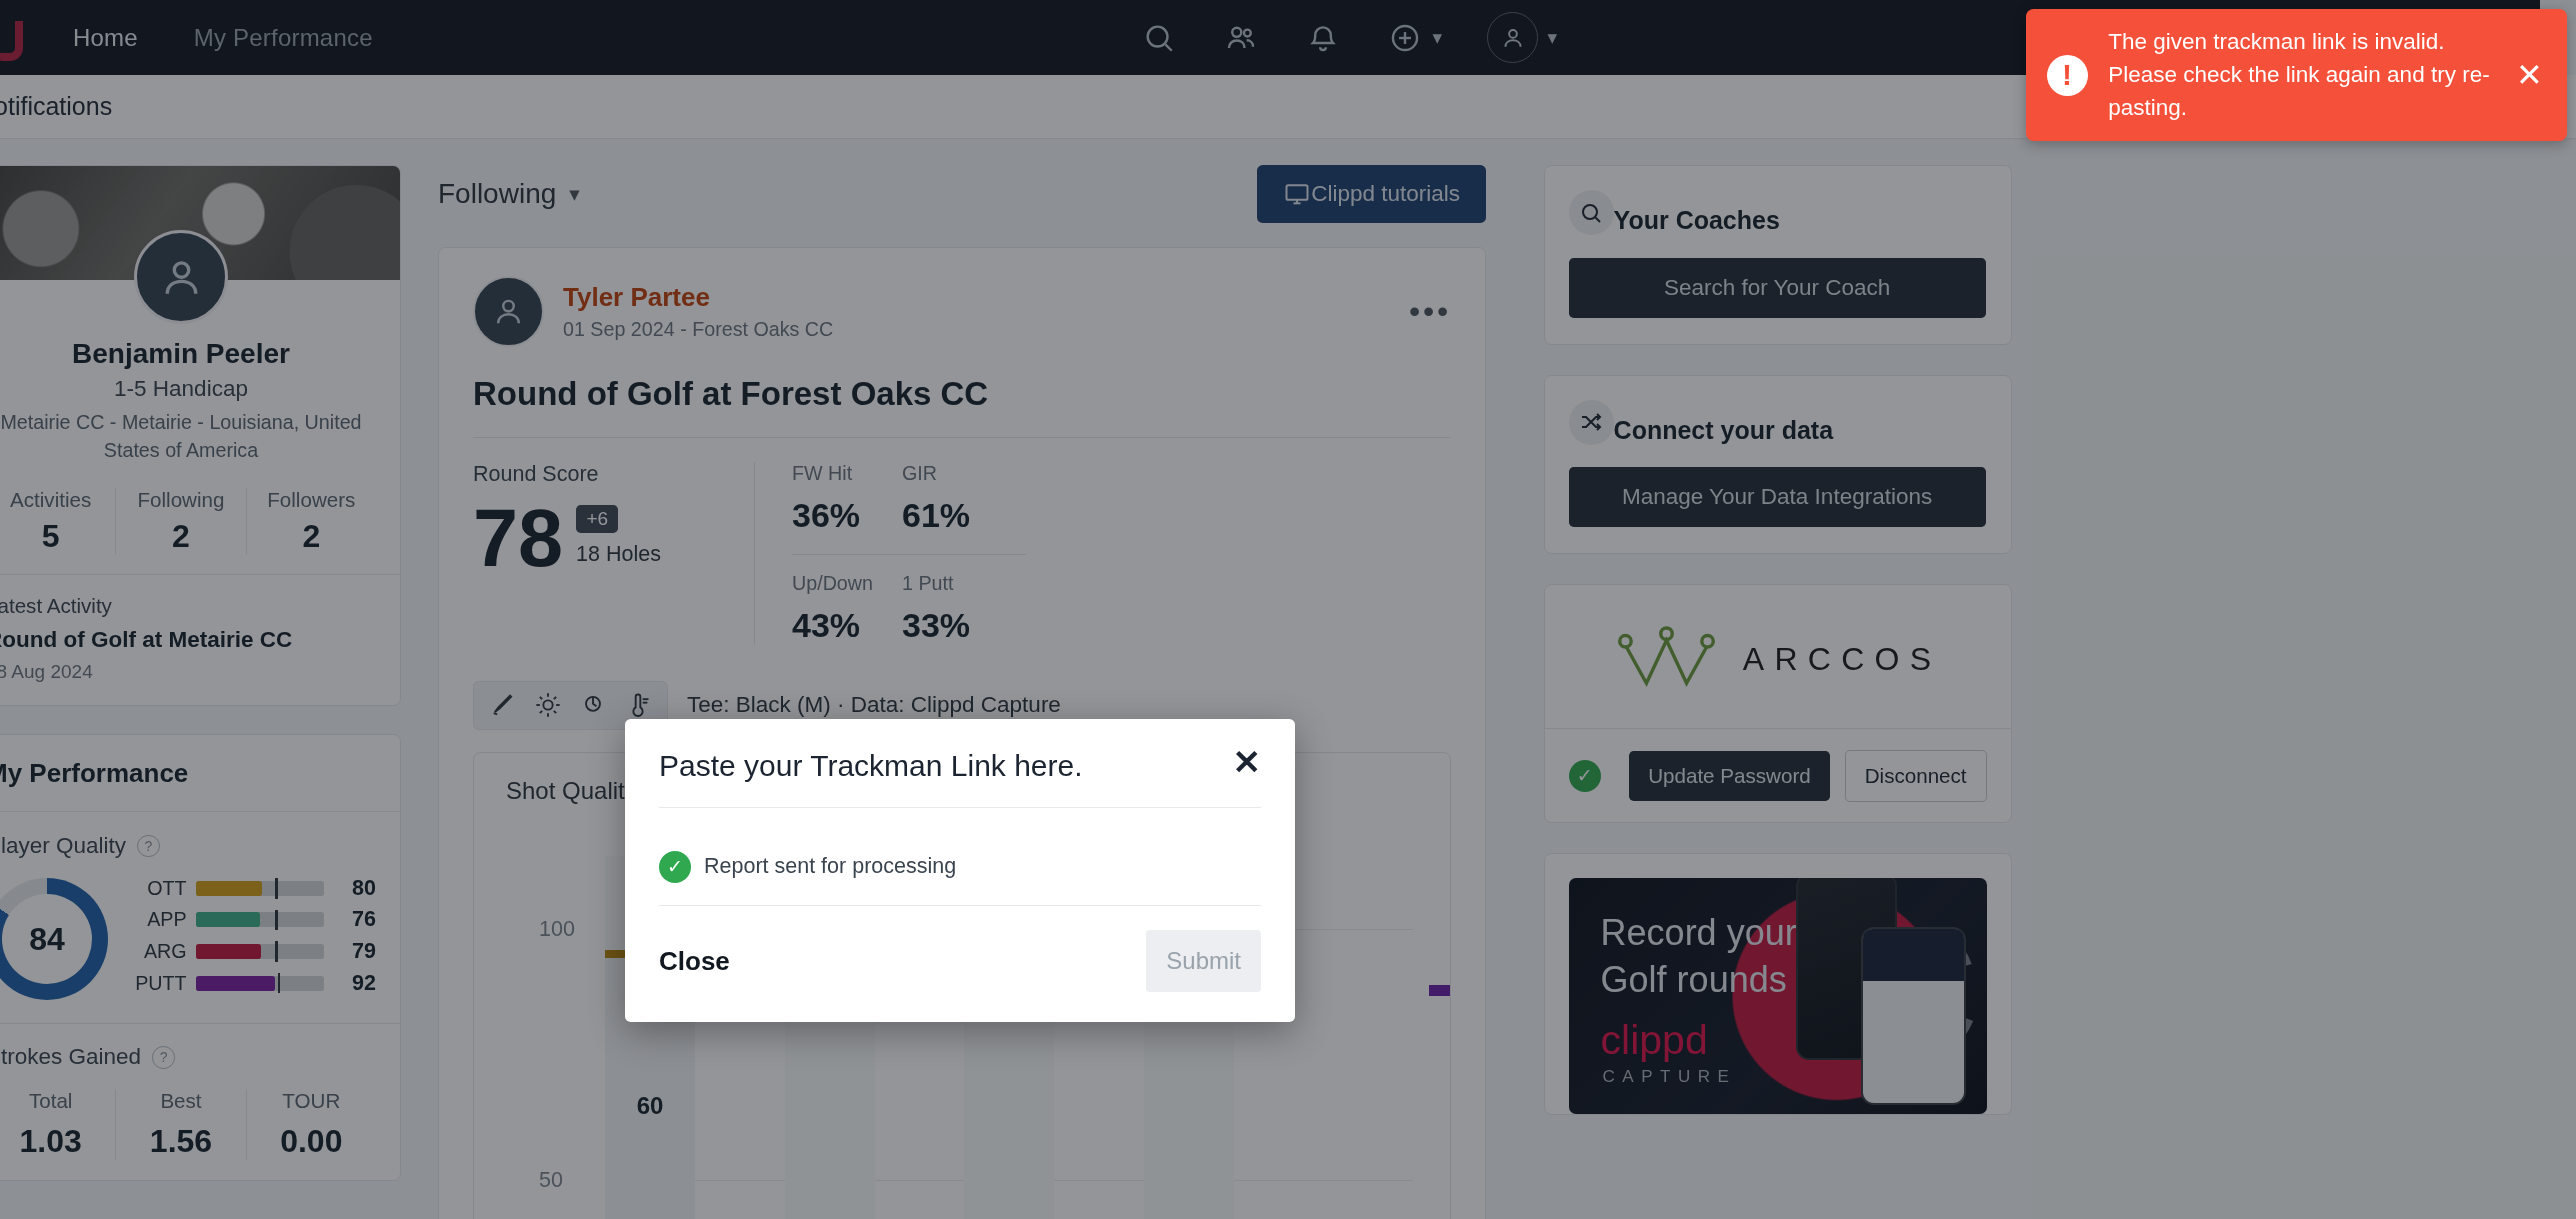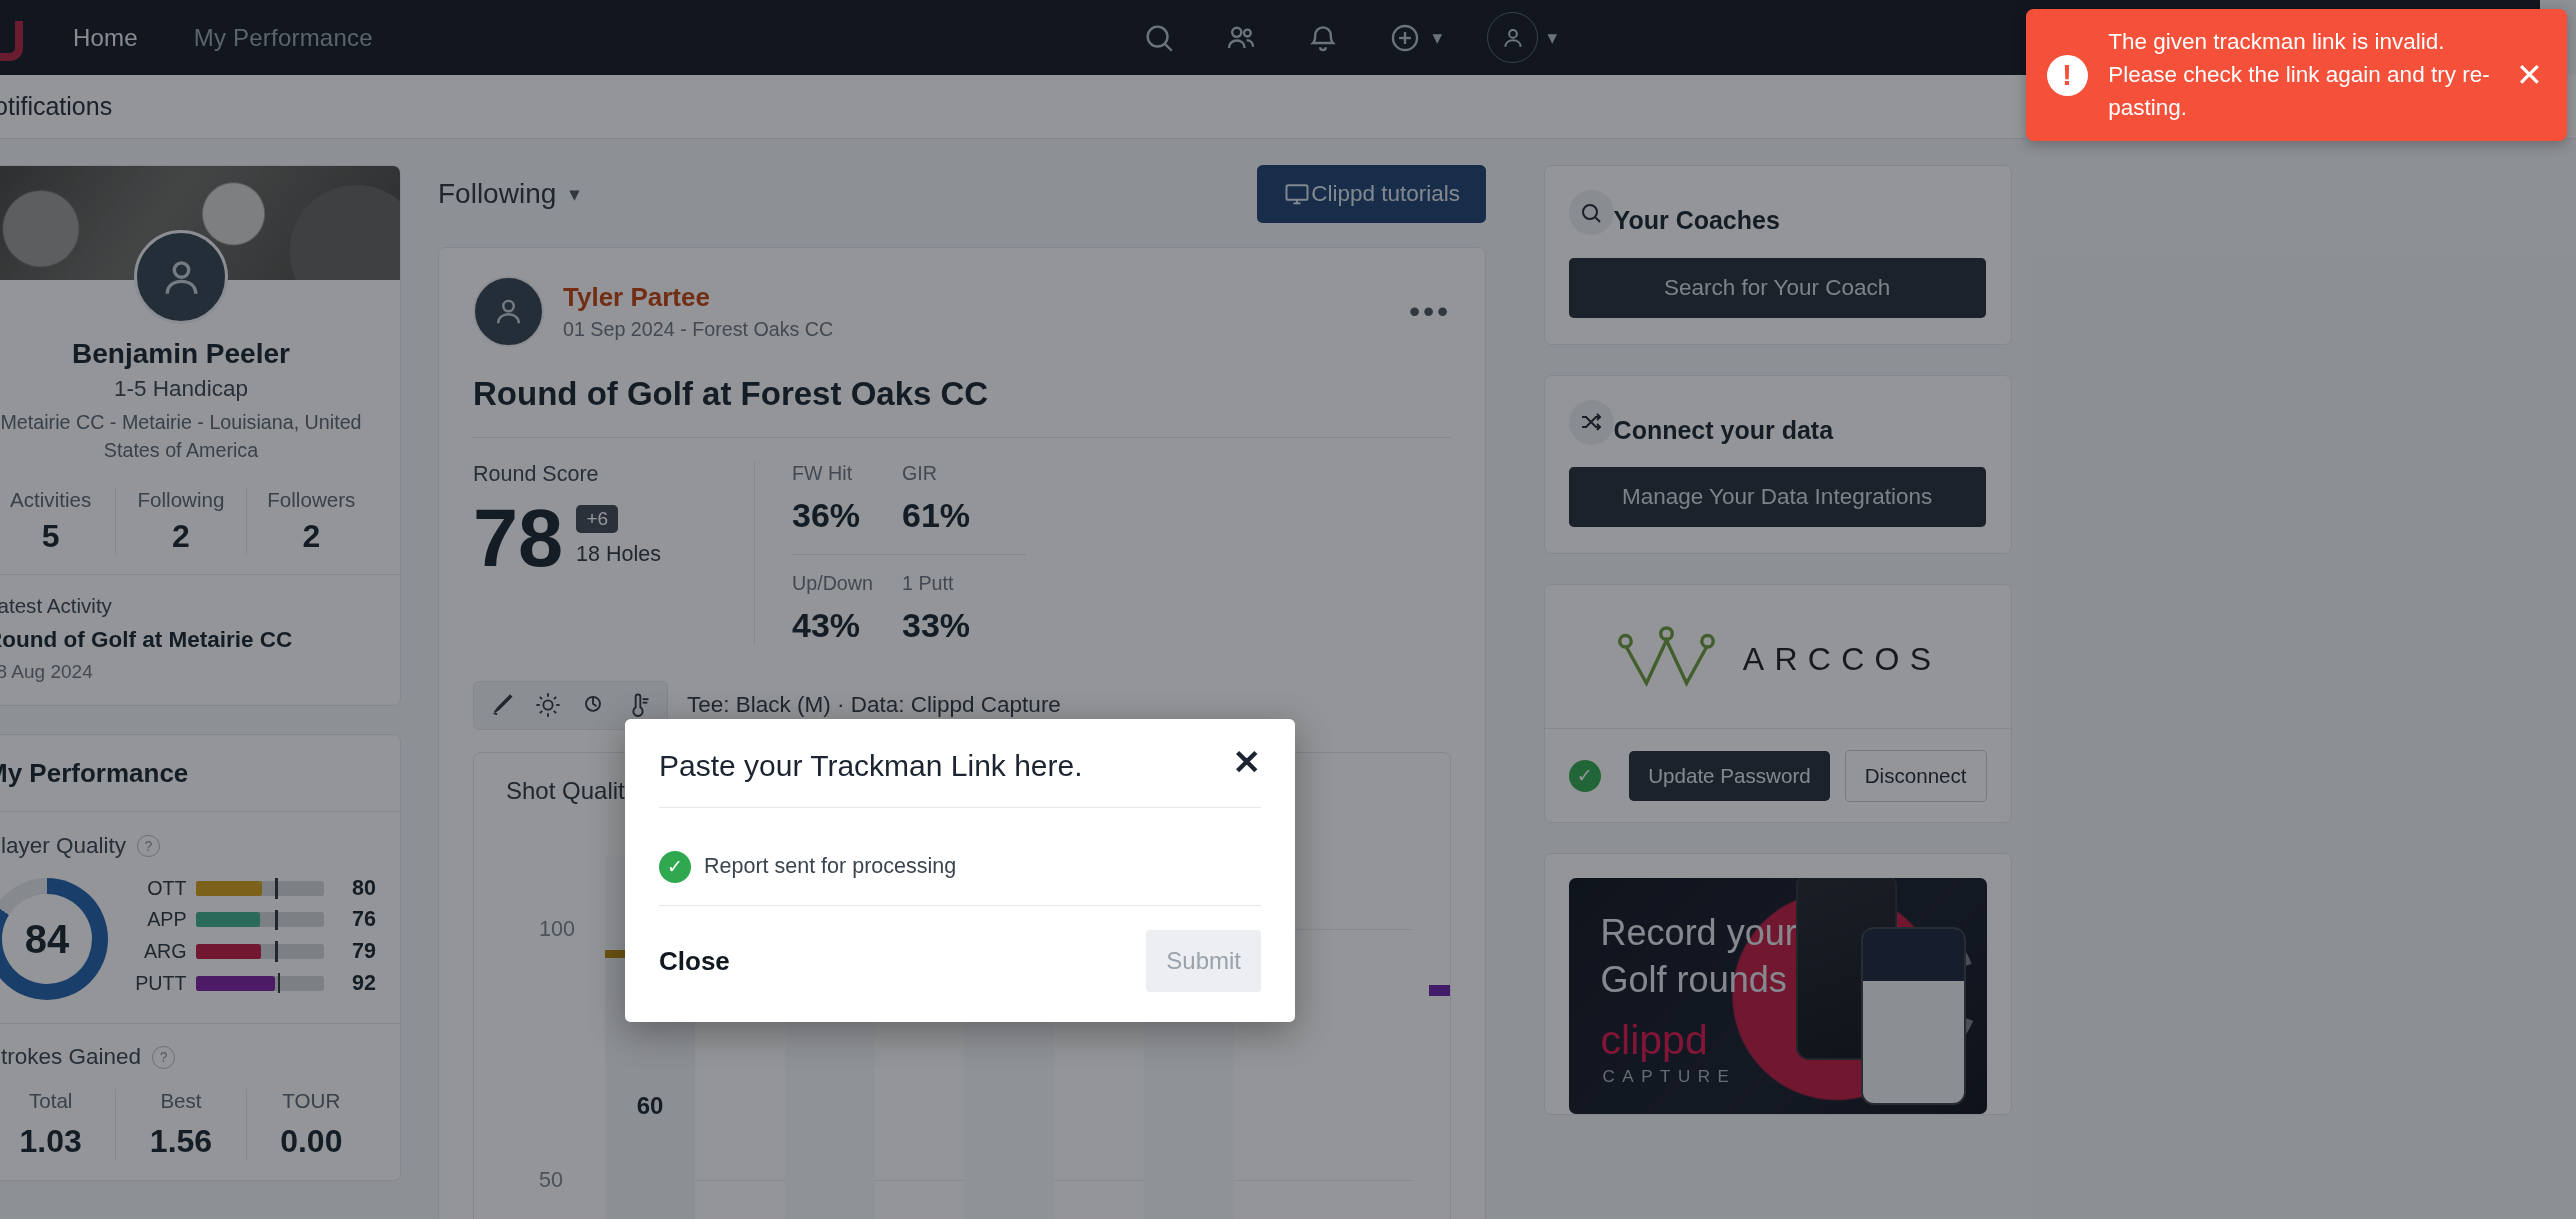--- a/index.html
+++ b/index.html
@@ -122,21 +122,21 @@
   }
   .pq-row { display: flex; align-items: center; gap: 20.6px; margin-top: 17px; }
   .donut {
     width: 122px; height: 122px; border-radius: 50%; flex: 0 0 auto; position: relative;
     background: conic-gradient(#1f5fa9 0 84%, #e7eaee 84% 100%);
     display: flex; align-items: center; justify-content: center;
   }
   .donut::after {
     content: ""; position: absolute; width: 90px; height: 90px; border-radius: 50%; background: #fff;
   }
-  .donut span { position: relative; z-index: 2; font-size: 40px; font-weight: bold; color: #15202b; }
+  .donut span { position: relative; z-index: 2; font-size: 32px; font-weight: bold; color: #15202b; }
   .bars { flex: 1; }
   .bar-row { display: flex; align-items: center; gap: 9.4px; margin-bottom: 6.6px; }
   .bar-lbl { width: 58px; font-size: 19.7px; color: #2b343d; text-align: right; }
   .bar-track { flex: 1; height: 15px; background: #d4d8dd; border-radius: 2.8px; position: relative; }
   .bar-fill { height: 15px; border-radius: 2.8px; }
   .bar-tick { position: absolute; top: -2.8px; width: 2.8px; height: 20.6px; background: #2b343d; }
   .bar-val { width: 43px; font-size: 21.5px; font-weight: bold; color: #15202b; text-align: right; }
   .sg-row { display: flex; margin-top: 19px; }
   .sg { flex: 1; text-align: center; border-left: 0.9px solid #e6e8ec; }
   .sg:first-child { border-left: none; }

